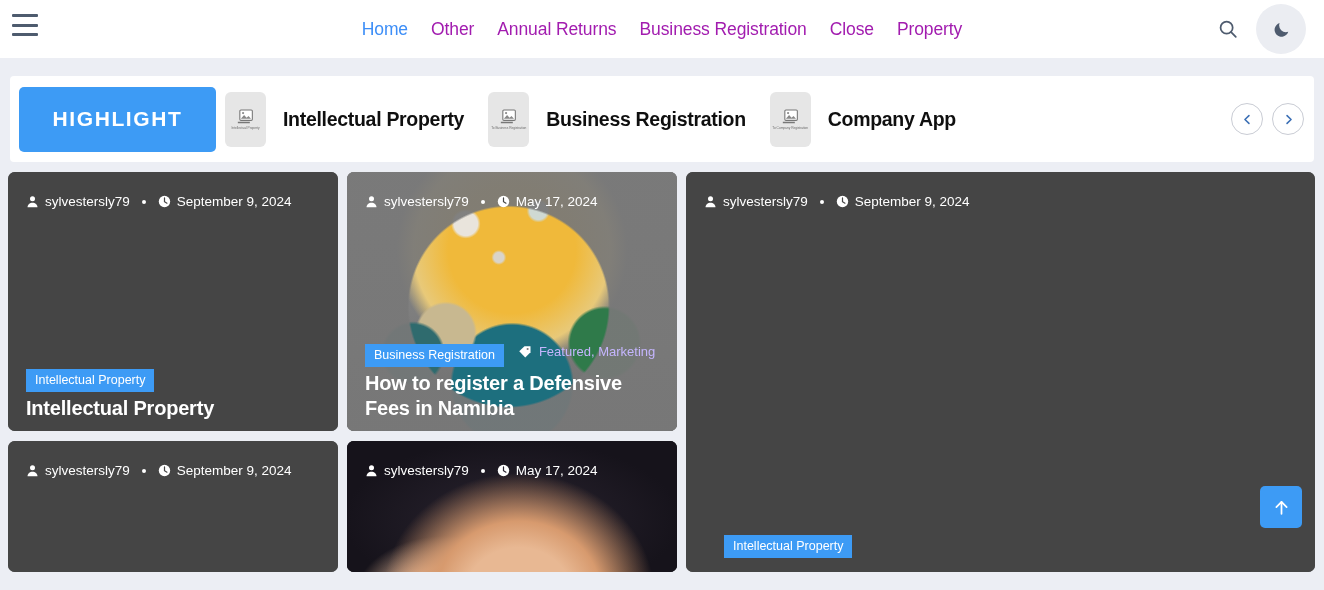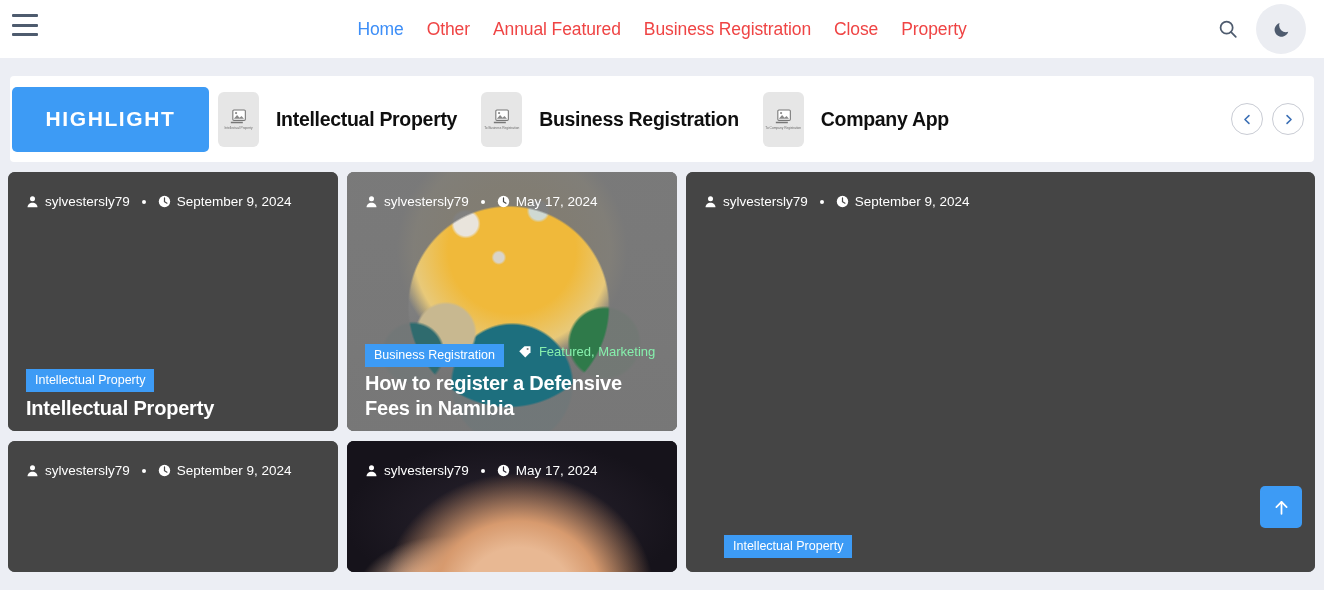--- a/index.html
+++ b/index.html
@@ -30,21 +30,21 @@
   }
   .nav {
     position: absolute; left: 0; right: 0; top: 0; height: 58px;
     display: flex; align-items: center; justify-content: center;
     gap: 23px;
     pointer-events: none;
   }
   .nav a {
     pointer-events: auto;
     font-size: 17.5px;
-    color: #ef4444;
+    color: #a21caf;
     text-decoration: none;
     letter-spacing: -0.1px;
     white-space: nowrap;
   }
   .nav a.active { color: #3d8ef7; }
 
   .header-tools {
     position: absolute; right: 18px; top: 0; height: 58px;
     display: flex; align-items: center; gap: 14px;
   }
@@ -60,21 +60,21 @@
     cursor: pointer;
   }
 
   
   .highlight-wrap {
     margin: 18px 10px 0 10px;
     height: 86px;
     background: #ffffff;
     border-radius: 4px;
     display: flex; align-items: center;
-    padding: 0 10px 0 2px;
+    padding: 0 10px 0 9px;
     overflow: hidden;
   }
   .highlight-badge {
     flex: 0 0 auto;
     width: 197px; height: 65px;
     background: #3d9bf5;
     border-radius: 5px;
     display: flex; align-items: center; justify-content: center;
     color: #ffffff;
     font-weight: bold;
@@ -183,21 +183,21 @@
   .cat-badge {
     display: inline-block;
     background: #3d9bf5;
     color: #ffffff;
     font-size: 12.5px;
     padding: 5px 9px 6px 9px;
     line-height: 1;
   }
   .tag-group {
     display: flex; align-items: center; gap: 7px;
-    color: #86efac; font-size: 13px;
+    color: #c4b5fd; font-size: 13px;
   }
   .card-title {
     color: #ffffff;
     font-size: 20px;
     font-weight: bold;
     line-height: 1.25;
     letter-spacing: -0.2px;
     margin-top: 4px;
   }
 
@@ -222,21 +222,21 @@
 
   <div class="hamburger">
     <span></span>
     <span></span>
     <span></span>
   </div>
 
   <nav class="nav">
     <a href="#" class="active">Home</a>
     <a href="#">Other</a>
-    <a href="#">Annual Featured</a>
+    <a href="#">Annual Returns</a>
     <a href="#">Business Registration</a>
     <a href="#">Close</a>
     <a href="#">Property</a>
   </nav>
 
   <div class="header-tools">
     <div class="icon-btn">
       <svg width="22" height="22" viewBox="0 0 24 24" fill="none" stroke="#4e5b6e" stroke-width="1.9" stroke-linecap="round">
         <circle cx="10.5" cy="10.5" r="6.6"></circle>
           <line x1="15.4" y1="15.4" x2="20.5" y2="20.5"></line>

